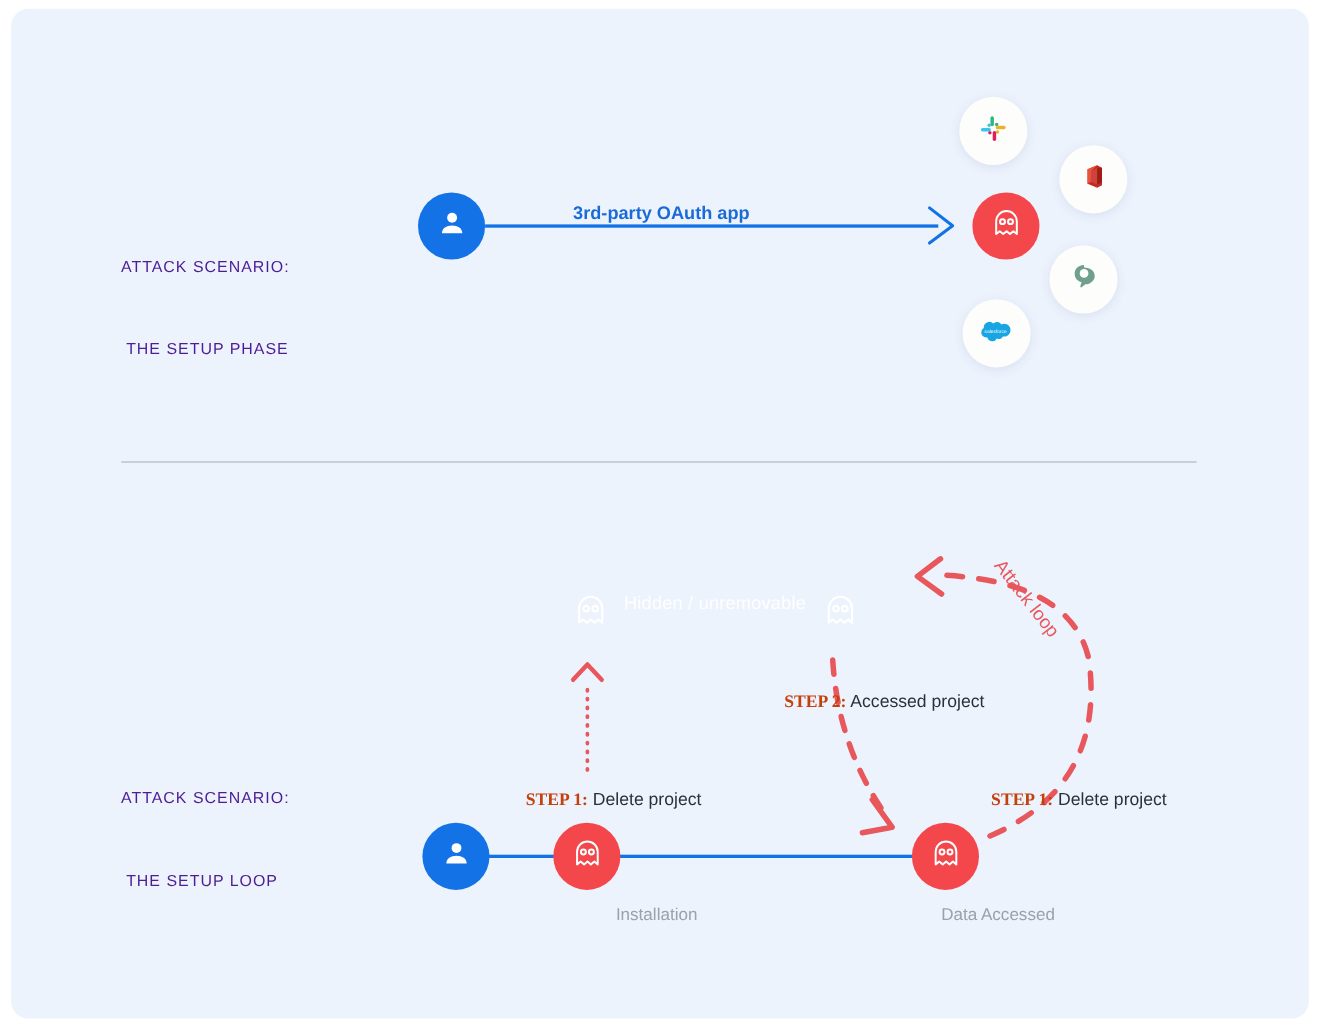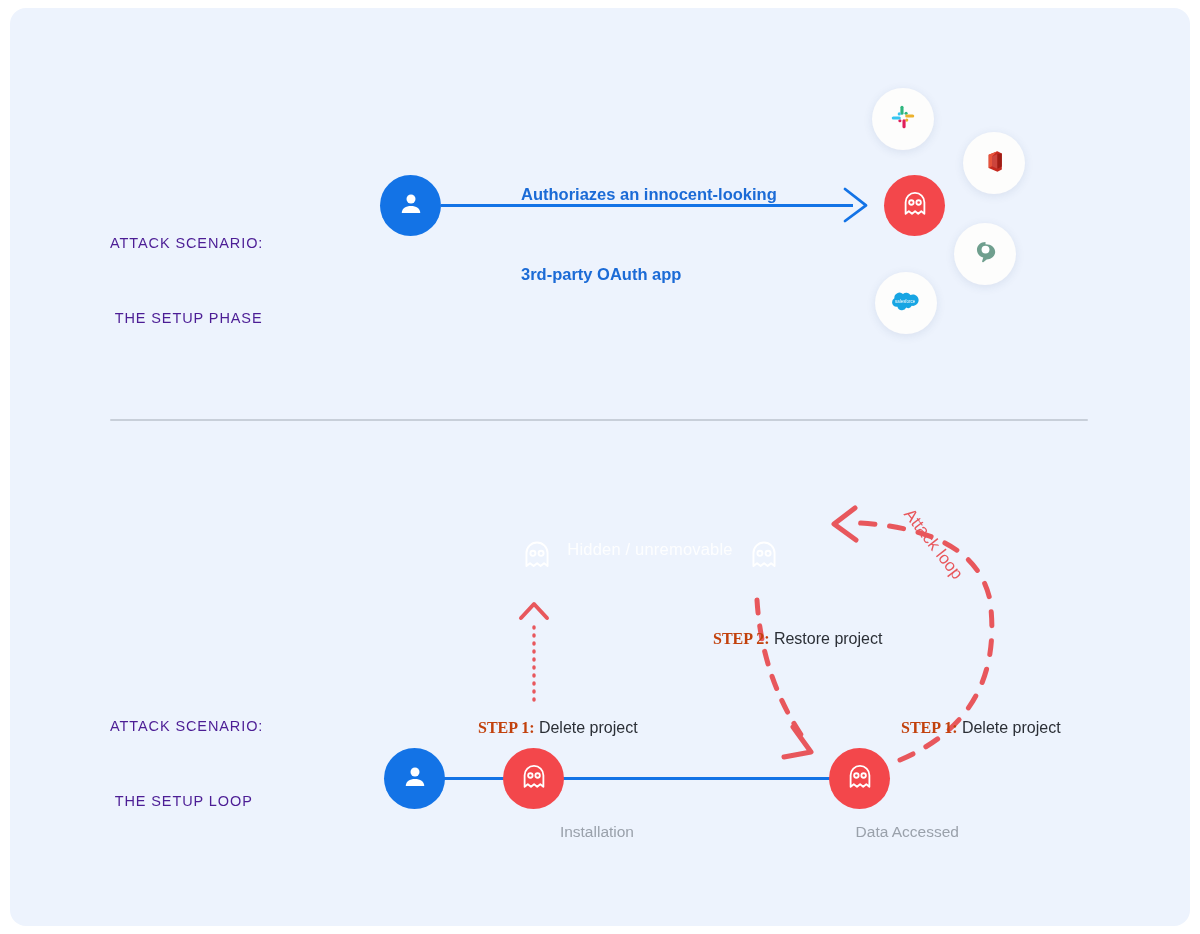--- a/index.html
+++ b/index.html
@@ -138,21 +138,20 @@
 
 <div id="page">
   <div id="panel"></div>
 
   <div class="scenario-label" style="left:110px; top:181px;">
     <div>ATTACK SCENARIO:</div>
     <div> THE SETUP PHASE</div>
   </div>
 
   <div class="blue-caption" style="left:521px; top:128px;">
-    <div>Authoriazes an innocent-looking</div>
     <div>3rd-party OAuth app</div>
   </div>
 
   <div class="circle c-user" style="left:380px; top:175px; width:61px; height:61px;">
     <span>
       <svg width="30" height="30" viewBox="0 0 24 24" fill="#ffffff">
         <circle cx="12" cy="8" r="3.6"></circle>
         <path d="M4.6 19.2c0-3.6 3.3-5.6 7.4-5.6s7.4 2 7.4 5.6z"></path>
       </svg>
     </span>
@@ -266,21 +265,21 @@
       <path d="M855 508 L834 524 L856 540" fill="none" stroke="#e8575c" stroke-width="5" stroke-linecap="round" stroke-linejoin="round"></path>
     </g>
   </svg>
 
   <div class="attack-loop-text">Attack loop</div>
 
   <div class="step-label" style="left:478px; top:719px;">
     <b>STEP 1:</b><span> Delete project</span>
   </div>
   <div class="step-label" style="left:713px; top:630px;">
-    <b>STEP 2:</b><span> Restore project</span>
+    <b>STEP 2:</b><span> Accessed project</span>
   </div>
   <div class="step-label" style="left:901px; top:719px;">
     <b>STEP 1:</b><span> Delete project</span>
   </div>
 
   <div class="hline" style="left:440px; top:777px; width:424px;"></div>
 
   <div class="circle c-user" style="left:384px; top:748px; width:61px; height:61px;">
     <span>
       <svg width="30" height="30" viewBox="0 0 24 24" fill="#ffffff">

